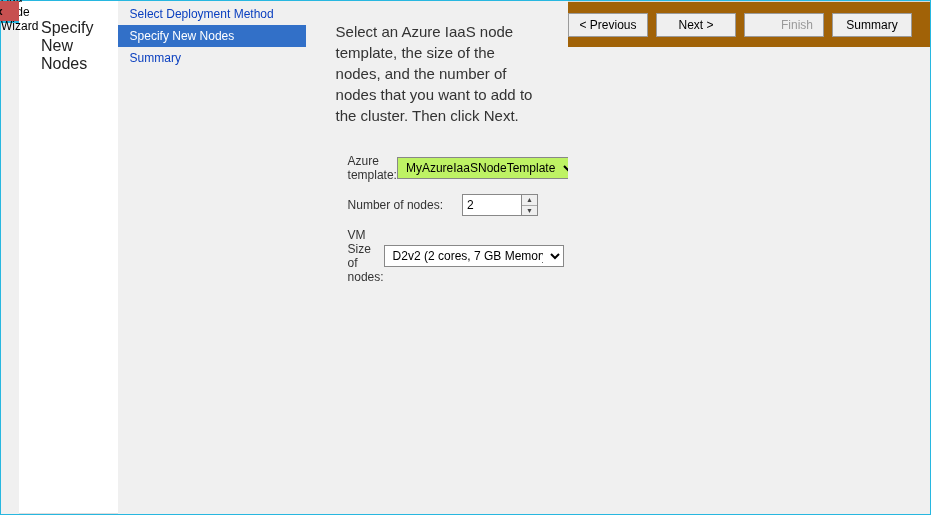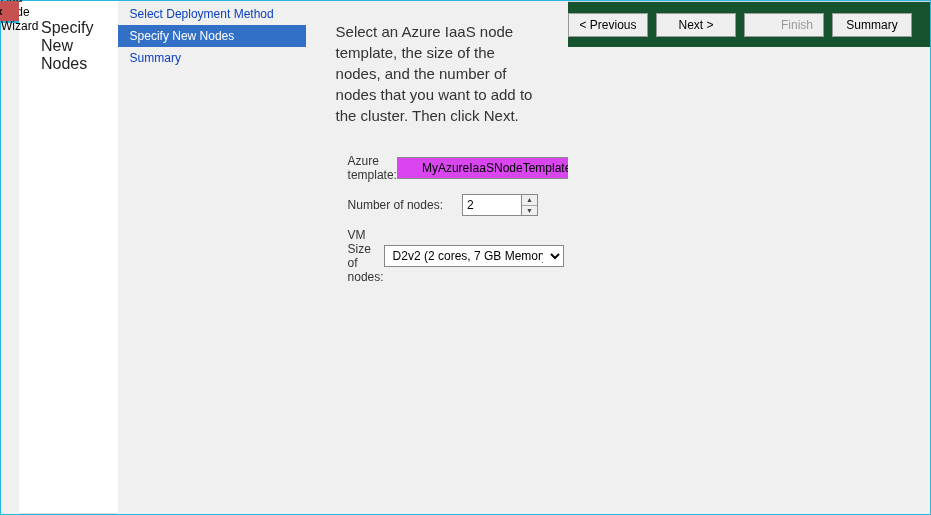--- a/index.html
+++ b/index.html
@@ -108,22 +108,22 @@
     font-size: 12px;
   }
   .form-row select,
   .form-row .spinner-wrap {
     font-size: 12px;
   }
   .form-row select.template {
     width: 300px;
     height: 22px;
     border: 1px solid #888;
-    background: #d946ef;
-    padding: 0 20px;
+    background: #bef264;
+    padding: 0 4px;
   }
   .form-row select.vmsize {
     width: 180px;
     height: 22px;
     border: 1px solid #888;
     background: #fff;
     padding: 0 4px;
   }
   .spinner-wrap {
     display: inline-flex;
@@ -154,21 +154,21 @@
     line-height: 1;
     padding: 0;
     cursor: pointer;
     color: #444;
   }
   .spinner-buttons button:first-child {
     border-bottom: 1px solid #aaa;
   }
   .footer {
     height: 46px;
-    background: #14532d;
+    background: #a16207;
     border-top: 1px solid #d8d8d8;
     display: flex;
     align-items: center;
     justify-content: flex-end;
     padding-right: 18px;
     gap: 8px;
   }
   .footer button {
     width: 80px;
     height: 24px;

